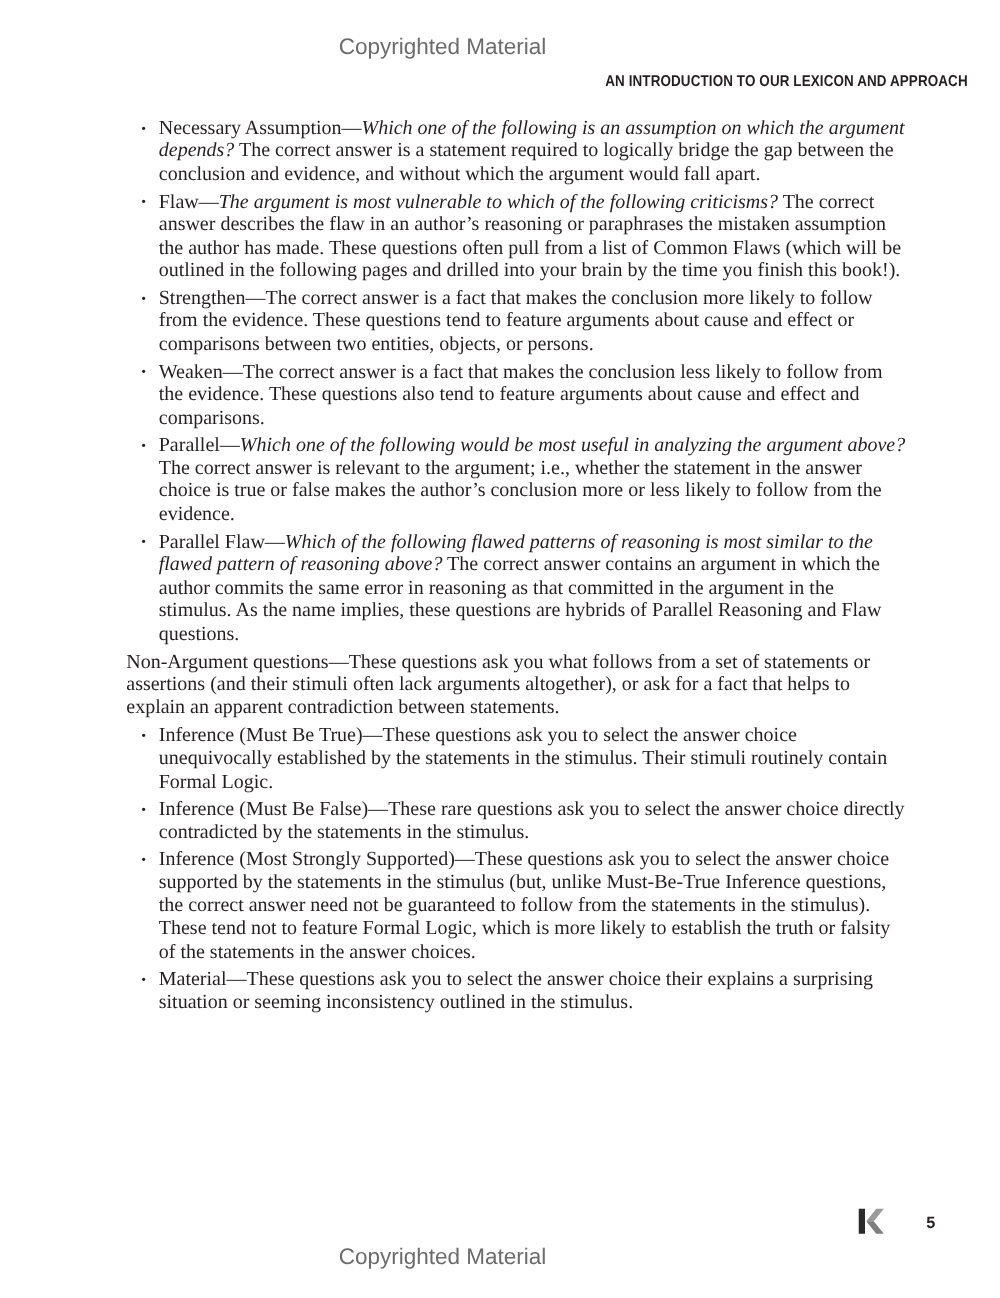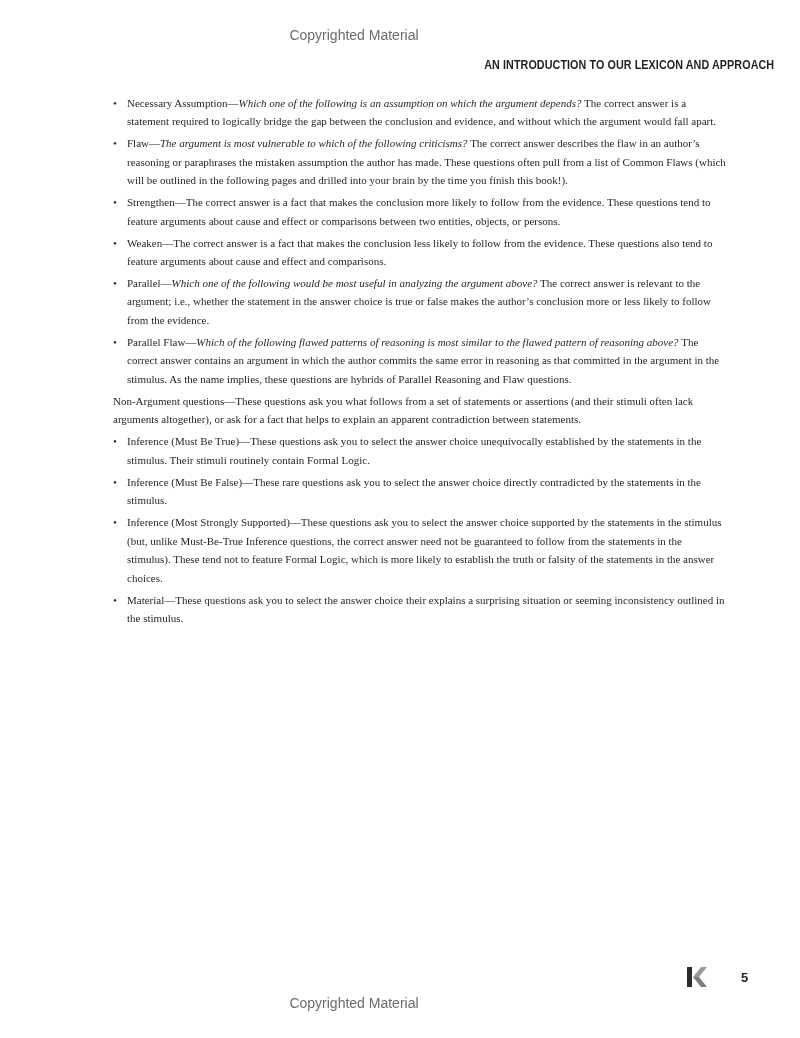--- a/index.html
+++ b/index.html
@@ -1,38 +1,38 @@
 <!DOCTYPE html>
 <html><head>
 <meta charset="utf-8">
 <style>
   html, body { margin: 0; padding: 0; background: #ffffff; }
   body { width: 800px; height: 1038px; position: relative; overflow: hidden; color: #231f20; }
   .watermark {
     position: absolute; left: 0; width: 708px; text-align: center;
-    font-family: "Liberation Sans", sans-serif; font-size: 14px; color: #6b6b6b;
+    font-family: "Liberation Sans", sans-serif; font-size: 18px; color: #6b6b6b;
   }
   .wm-top { top: 27px; }
   .wm-bottom { top: 995px; }
   .running-head {
     position: absolute; right: 26px; top: 58px;
     font-family: "Liberation Sans", sans-serif; font-weight: bold;
     font-size: 12.5px; letter-spacing: 0.1px; color: #231f20;
     transform: scaleX(0.86); transform-origin: right center;
   }
   .content {
     position: absolute; left: 97px; top: 94px; width: 630px;
-    font-family: "Liberation Serif", serif; font-size: 11px; line-height: 18.4px;
+    font-family: "Liberation Serif", serif; font-size: 16px; line-height: 18.4px;
   }
   ul.qlist { list-style: none; margin: 0; padding: 0; }
   ul.qlist li { position: relative; padding-left: 30px; margin-bottom: 3.6px; }
   ul.qlist li::before {
     content: "•"; position: absolute; left: 16px; top: 0; font-size: 11px;
   }
-  .para { margin: 3px 0 4px 16px; }
+  .para { margin: 3px 0 4px 4px; }
   em { font-style: italic; }
   .logo {
     position: absolute; left: 686px; top: 966px; width: 22px; height: 22px;
   }
   .page-number {
     position: absolute; left: 741px; top: 970px;
     font-family: "Liberation Sans", sans-serif; font-weight: bold; font-size: 13px; color: #231f20;
   }
 </style>
 </head>

